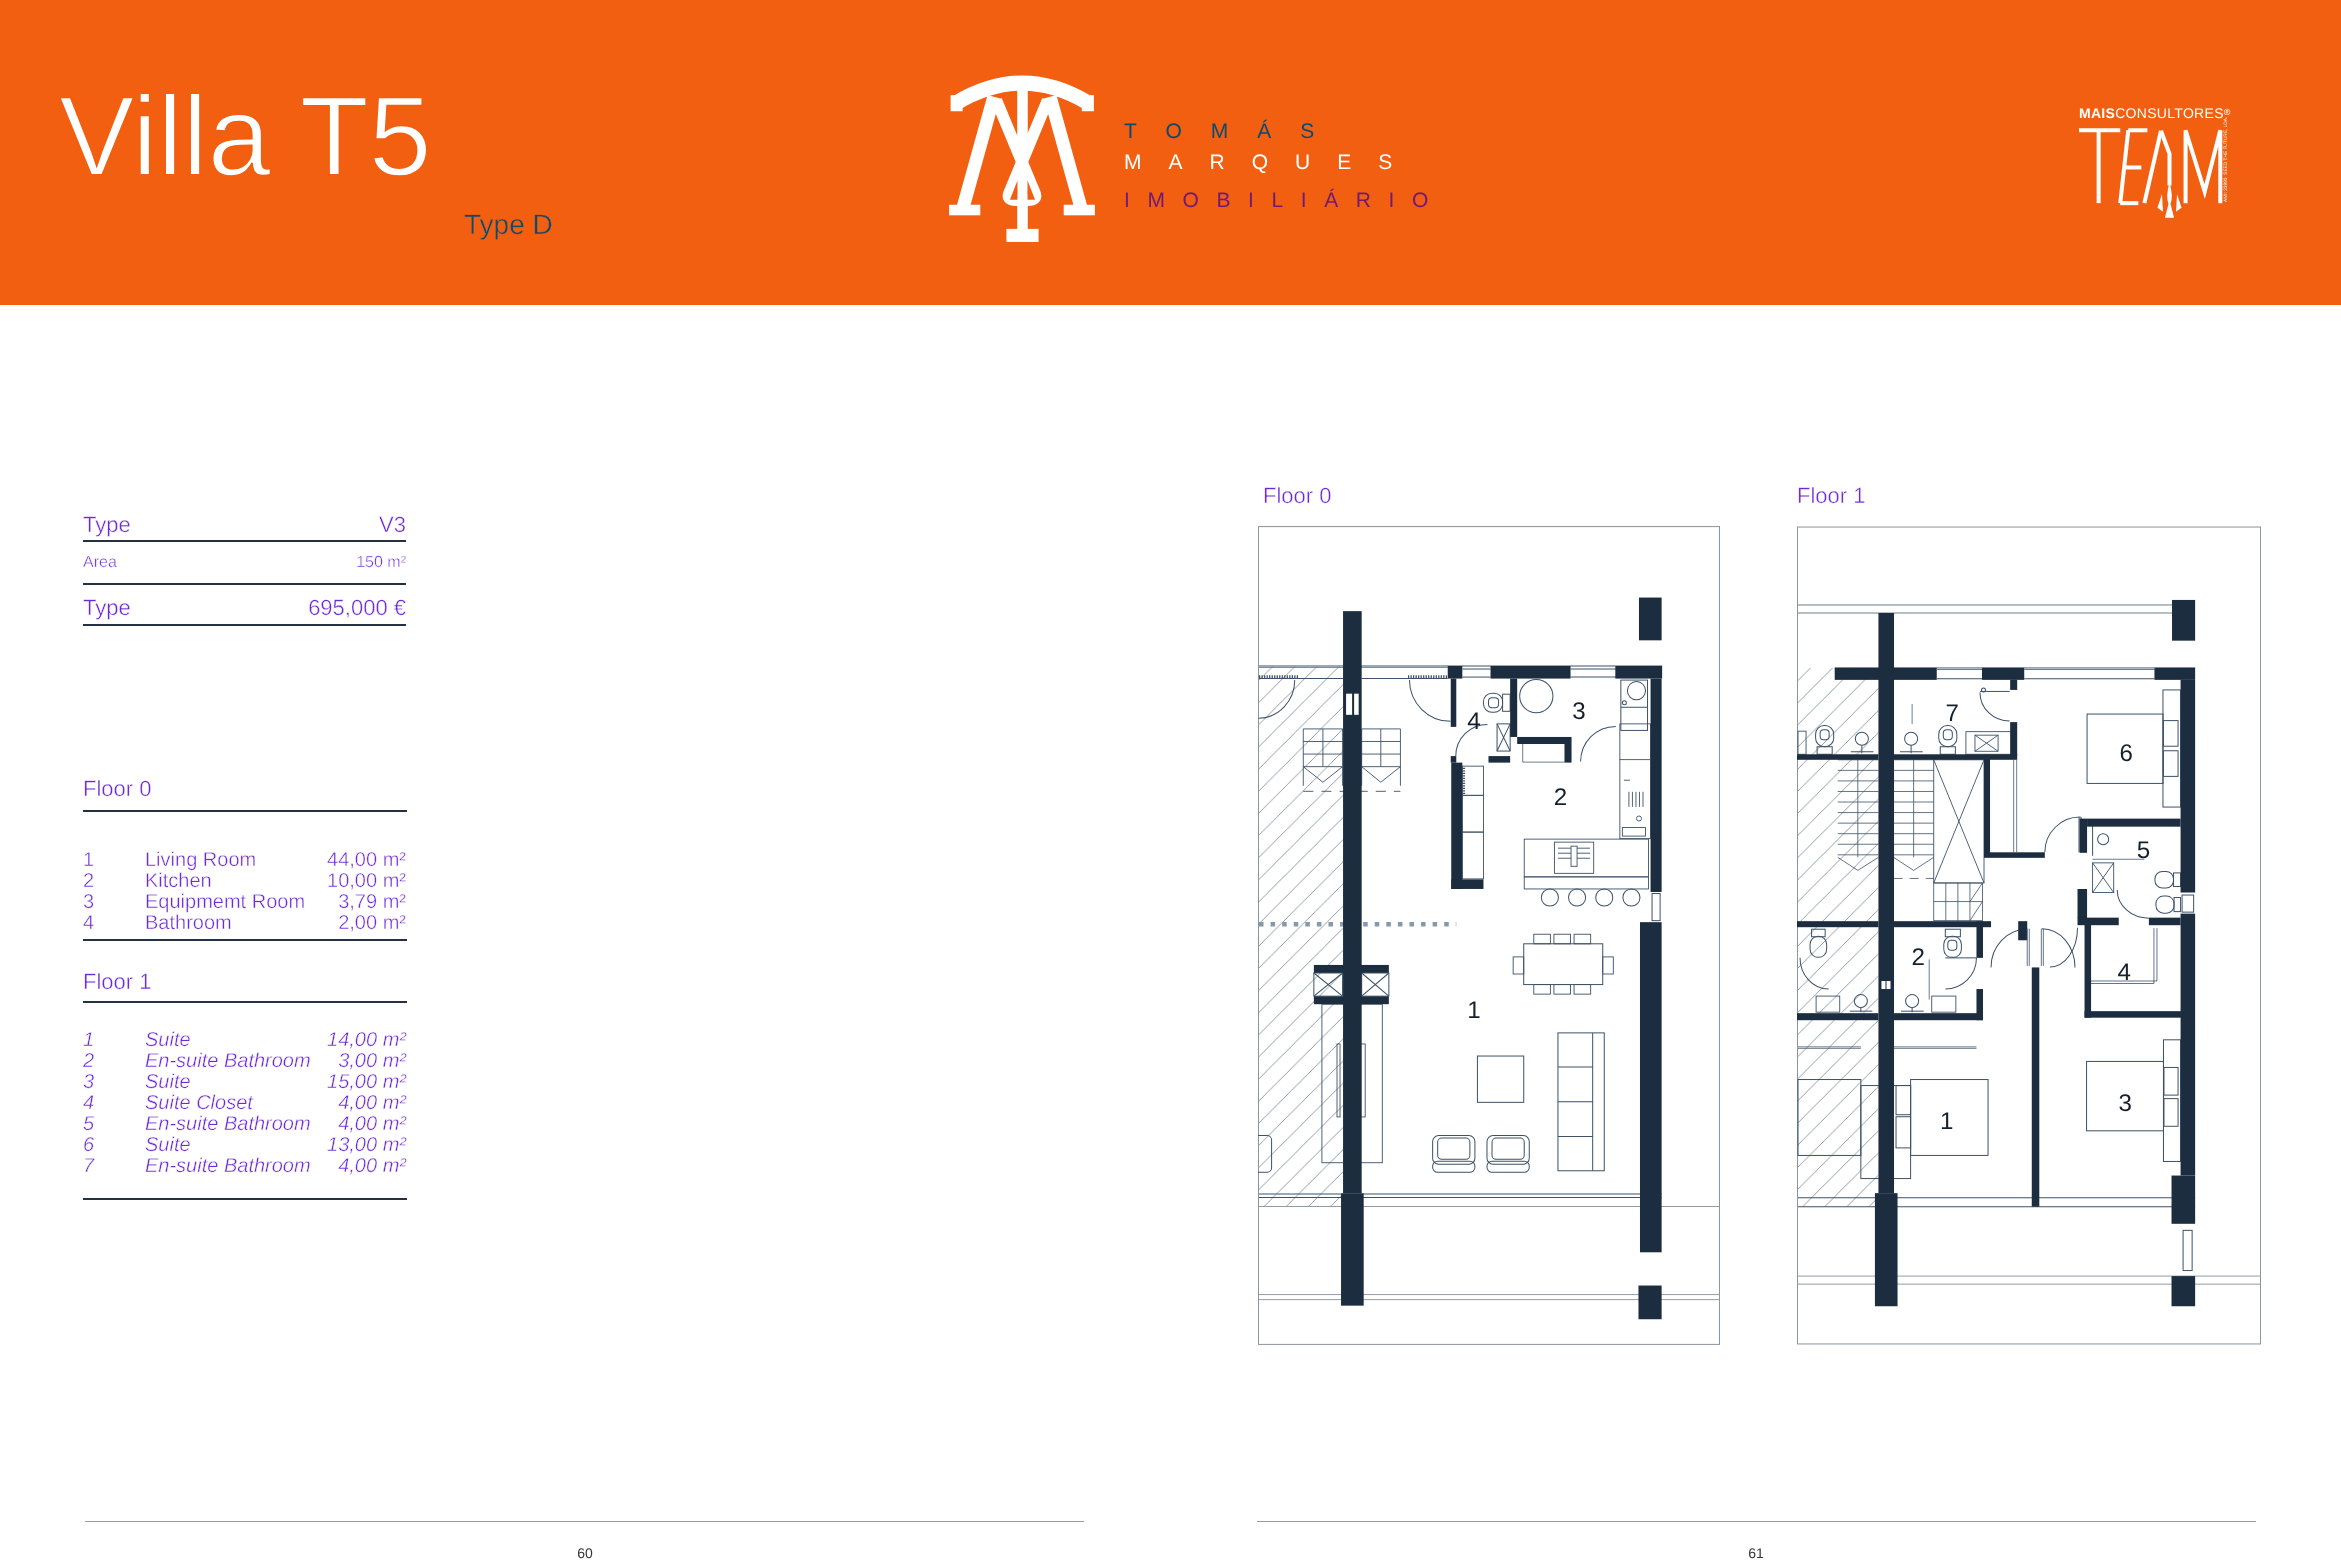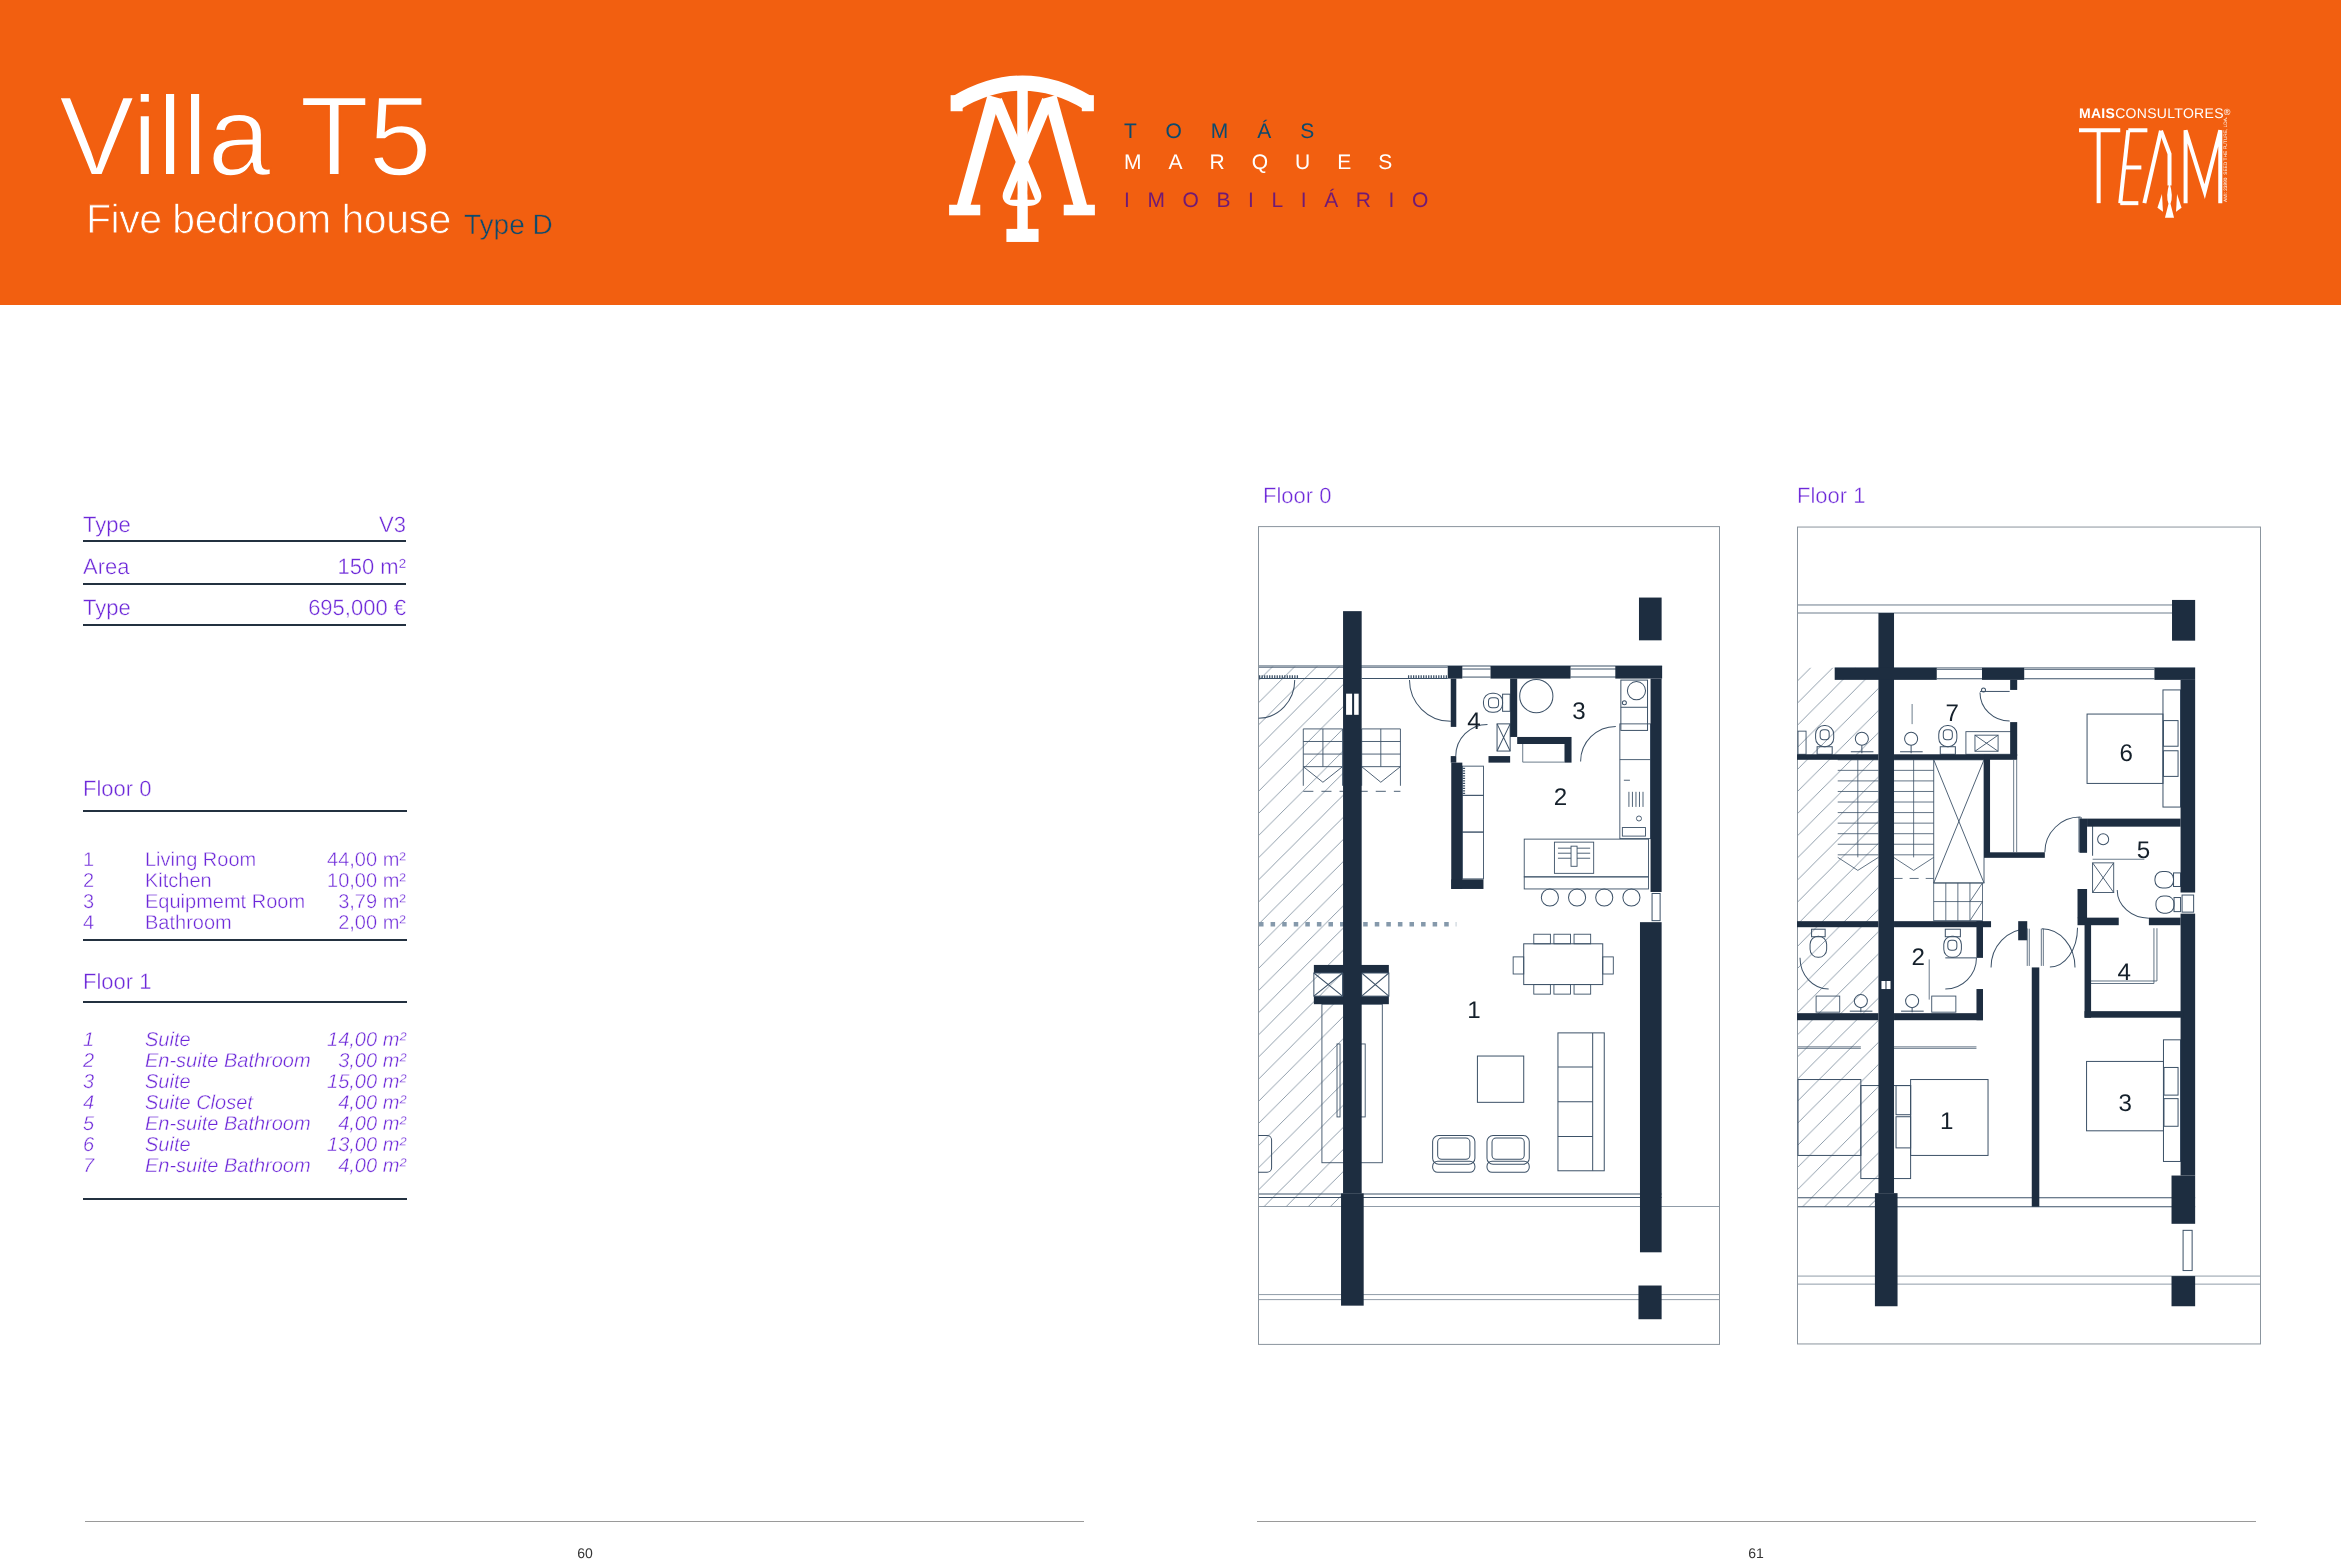--- a/index.html
+++ b/index.html
@@ -11,21 +11,20 @@
   .thinrule{position:absolute;height:1px;background:#9a9a9a;}
 </style>
 </head>
 <body>
 <div class="page">
 
   <div class="abs" style="left:0;top:0;width:2342px;height:305px;background:#f25f10;"></div>
 
   <div class="abs" style="left:59px;top:71px;font-size:113px;color:#ffffff;letter-spacing:0px;-webkit-text-stroke:1.8px #f25f10;">Villa T5</div>
 
-  <div class="abs" style="left:86px;top:196px;font-size:41px;color:#ffffff;letter-spacing:-0.5px;-webkit-text-stroke:0.8px #f25f10;">Five bedroom house</div>
 
   <div class="abs" style="left:464px;top:209px;font-size:28px;color:#0c4a6e;-webkit-text-stroke:0.5px #f25f10;">Type D</div>
 
   <svg class="abs" style="left:946px;top:65px;" width="156" height="186" viewBox="1880 130 310 370">
     <g fill="none" stroke="#ffffff">
       <path d="M 1901,205 Q 2032,127 2162,205" stroke-width="30"></path>
       <path d="M 1901,190 L 1901,222" stroke-width="24"></path>
       <path d="M 2162,190 L 2162,222" stroke-width="24"></path>
       <path d="M 1975,193 L 1912,420" stroke-width="26"></path>
       <path d="M 2087,193 L 2150,420" stroke-width="26"></path>
@@ -67,21 +66,21 @@
       <path d="M 4297,385 L 4299,420 L 4288,412 Z"></path>
       <path d="M 4327,385 L 4325,420 L 4336,412 Z"></path>
     </g>
   </svg>
 
   <div class="abs" style="left:2224px;top:127px;height:75px;writing-mode:vertical-rl;transform:rotate(180deg);font-size:4.8px;color:#ffffff;letter-spacing:0px;white-space:nowrap;">AMI: 23990&nbsp; SEED THE FUTURE, LDA.</div>
 
   <div class="abs nav" style="left:83px;top:512px;width:323px;font-size:22px;">Type<span style="float:right">V3</span></div>
   <div class="rule" style="left:83px;top:540px;width:323px;"></div>
 
-  <div class="abs nav" style="left:83px;top:554px;width:323px;font-size:22px;">Area<span style="float:right">150 m²</span></div>
+  <div class="abs nav" style="left:83px;top:554px;width:323px;font-size:16px;">Area<span style="float:right">150 m²</span></div>
   <div class="rule" style="left:83px;top:583px;width:323px;"></div>
 
   <div class="abs nav" style="left:83px;top:595px;width:323px;font-size:22px;">Type<span style="float:right">695,000 €</span></div>
   <div class="rule" style="left:83px;top:624px;width:323px;"></div>
 
   <div class="abs nav" style="left:83px;top:776px;font-size:22px;">Floor 0</div>
   <div class="rule" style="left:83px;top:810px;width:324px;"></div>
 
   <div class="abs nav" style="left:83px;top:850px;width:323px;font-size:20px;line-height:21px;">
     <div><span style="display:inline-block;width:62px;">1</span>Living Room<span style="float:right">44,00 m²</span></div>

